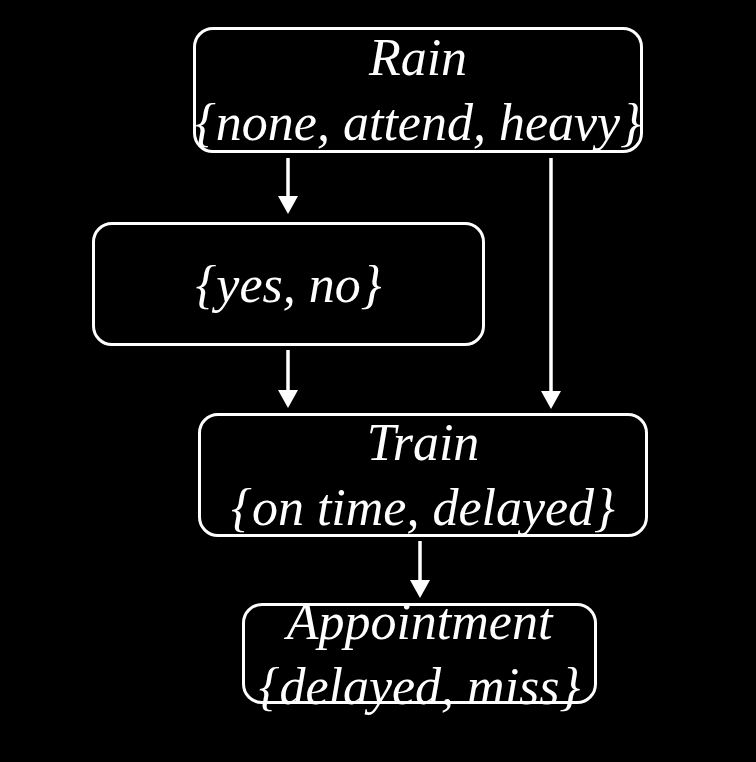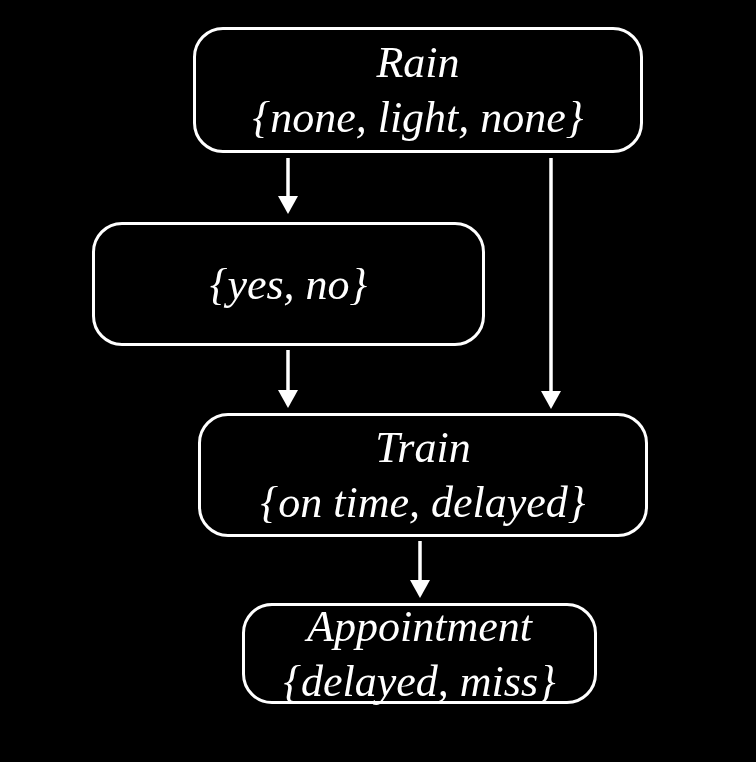--- a/index.html
+++ b/index.html
@@ -20,29 +20,29 @@
     left: 0;
     top: 0;
     width: 756px;
     height: 762px;
   }
   .node {
     position: absolute;
     box-sizing: border-box;
     background: #000000;
     border: 3.5px solid #ffffff;
-    border-radius: 30px;
+    border-radius: 20px;
     color: #ffffff;
     display: flex;
     flex-direction: column;
     align-items: center;
     justify-content: center;
     text-align: center;
     font-style: italic;
-    font-size: 44px;
+    font-size: 52px;
     line-height: 1.25;
   }
   .node-rain        { left: 193px; top:  27px; width: 450px; height: 126px; }
   .node-maintenance { left:  92px; top: 222px; width: 393px; height: 124px; }
   .node-train       { left: 198px; top: 413px; width: 450px; height: 124px; }
   .node-appointment { left: 242px; top: 603px; width: 355px; height: 101px; }
   .node-label, .node-states {
     white-space: nowrap;
   }
 </style>
@@ -69,21 +69,21 @@
     </g>
 
     <g>
       <line x1="420" y1="541" x2="420" y2="581" stroke="#ffffff" stroke-width="3.5"></line>
       <polygon points="420,598 410,580 430,580" fill="#ffffff"></polygon>
     </g>
   </svg>
 
   <div class="node node-rain">
     <span class="node-label">Rain</span>
-    <span class="node-states">{none, light, none}</span>
+    <span class="node-states">{none, attend, heavy}</span>
   </div>
 
   <div class="node node-maintenance">
     <span class="node-states">{yes, no}</span>
   </div>
 
   <div class="node node-train">
     <span class="node-label">Train</span>
     <span class="node-states">{on time, delayed}</span>
   </div>

